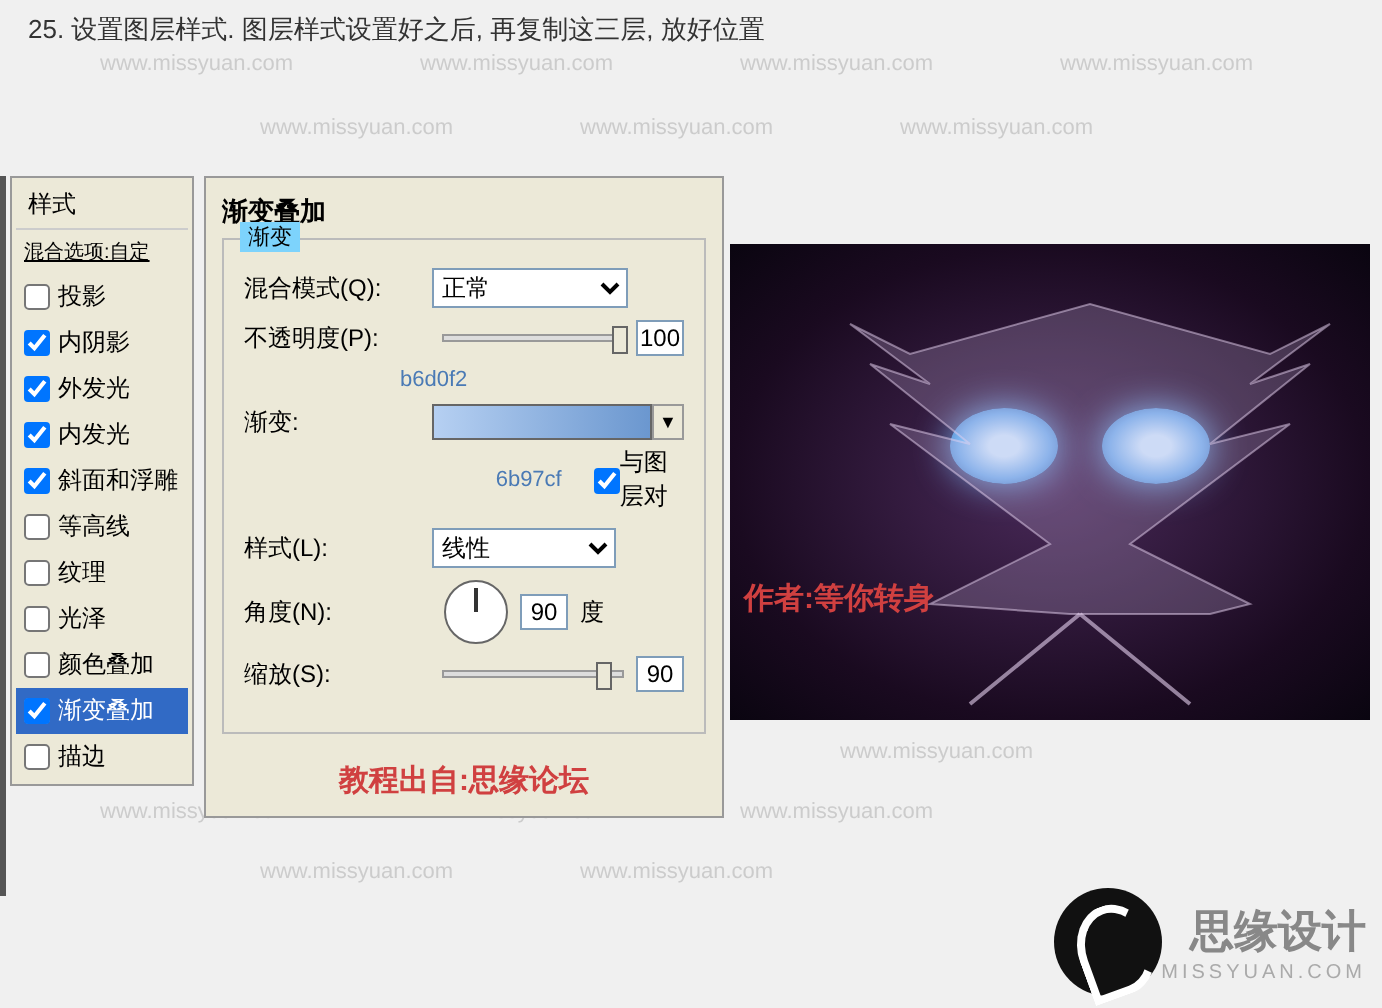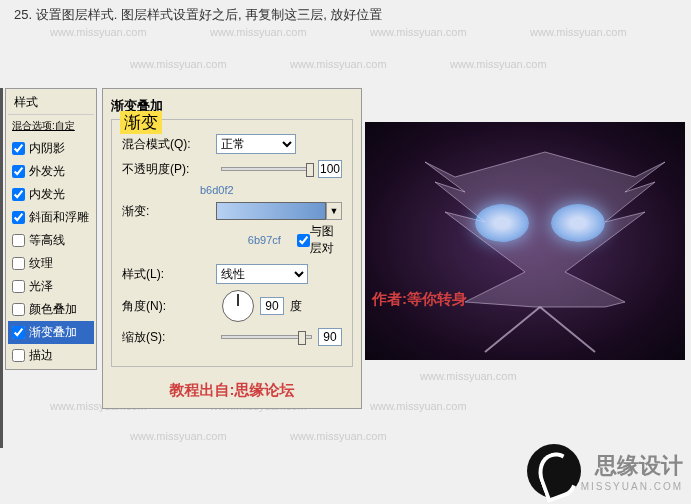--- a/index.html
+++ b/index.html
@@ -7,21 +7,21 @@
 .bg-watermark { position: absolute; color: #ccc; font-size: 11px; pointer-events: none; }
 .header-text { position: absolute; top: 6px; left: 14px; font-size: 13px; color: #333; }
 .left-panel { position: absolute; top: 88px; left: 5px; width: 92px; background: #ece9d8; border: 1px solid #999; padding: 2px; }
 .panel-header { background: #ece9d8; padding: 3px 6px; font-size: 12px; border-bottom: 1px solid #ccc; }
 .blend-options { padding: 4px 4px; font-size: 10px; text-decoration: underline; }
 .style-item { display: flex; align-items: center; padding: 3px 4px; font-size: 12px; cursor: pointer; }
 .style-item.active { background: #316ac5; color: white; }
 .style-item input { margin-right: 4px; }
 .main-panel { position: absolute; top: 88px; left: 102px; width: 260px; background: #ece9d8; border: 1px solid #999; padding: 8px; }
 .group-box { border: 1px solid #bbb; padding: 8px 10px 14px; margin-top: 4px; position: relative; }
-.group-title { position: absolute; top: -9px; left: 8px; background: #fde047; padding: 0 4px; font-size: 17px; }
+.group-title { position: absolute; top: -9px; left: 8px; background: #7dd3fc; padding: 0 4px; font-size: 11px; }
 .section-title { font-size: 13px; font-weight: bold; margin-bottom: 4px; }
 .row { display: flex; align-items: center; margin: 6px 0; font-size: 12px; }
 .row label { width: 78px; margin-right: 16px; }
 .row select { height: 20px; font-size: 12px; border: 1px solid #7f9db9; background: white; }
 .row input[type="text"] { width: 24px; height: 18px; font-size: 12px; border: 1px solid #7f9db9; text-align: center; }
 .slider { width: 92px; height: 4px; background: #ddd; border: 1px solid #999; margin: 0 6px; position: relative; }
 .slider-thumb { position: absolute; top: -5px; width: 8px; height: 14px; background: #ece9d8; border: 1px solid #666; }
 .gradient-preview { width: 110px; height: 18px; background: linear-gradient(90deg, #b6d0f2, #6b97cf); border: 1px solid #666; display: inline-block; }
 .dropdown-arrow { width: 16px; height: 18px; background: #ece9d8; border: 1px solid #999; display: inline-flex; align-items: center; justify-content: center; font-size: 9px; }
 .angle-dial { width: 32px; height: 32px; border: 1px solid #666; border-radius: 50%; background: white; position: relative; display: inline-block; margin: 0 6px; }
@@ -60,20 +60,24 @@
 <div class="bg-watermark" style="top:400px;left:210px">www.missyuan.com</div>
 <div class="bg-watermark" style="top:400px;left:370px">www.missyuan.com</div>
 <div class="bg-watermark" style="top:430px;left:130px">www.missyuan.com</div>
 <div class="bg-watermark" style="top:430px;left:290px">www.missyuan.com</div>
 
 <div class="left-panel">
   <div class="panel-header">样式</div>
   <div class="blend-options">混合选项:自定</div>
   <div id="style-list">
       <div class="style-item">
+        <input type="checkbox" style="">
+        <span>投影</span>
+      </div>
+      <div class="style-item">
         <input type="checkbox" checked="" style="">
         <span>内阴影</span>
       </div>
       <div class="style-item">
         <input type="checkbox" checked="" style="">
         <span>外发光</span>
       </div>
       <div class="style-item">
         <input type="checkbox" checked="" style="">
         <span>内发光</span>
@@ -109,21 +113,21 @@
     </div>
 </div>
 
 <div class="main-panel">
   <div class="section-title">渐变叠加</div>
   <div class="group-box">
     <div class="group-title">渐变</div>
 
     <div class="row">
       <label>混合模式(Q):</label>
-      <select style="width:80px">
+      <select style="width:98px">
         <option>正常</option>
       </select>
     </div>
 
     <div class="row">
       <label>不透明度(P):</label>
       <div class="slider">
           <div class="slider-thumb" style="left:84px"></div>
         </div>
       <input type="text" value="100" style="">

